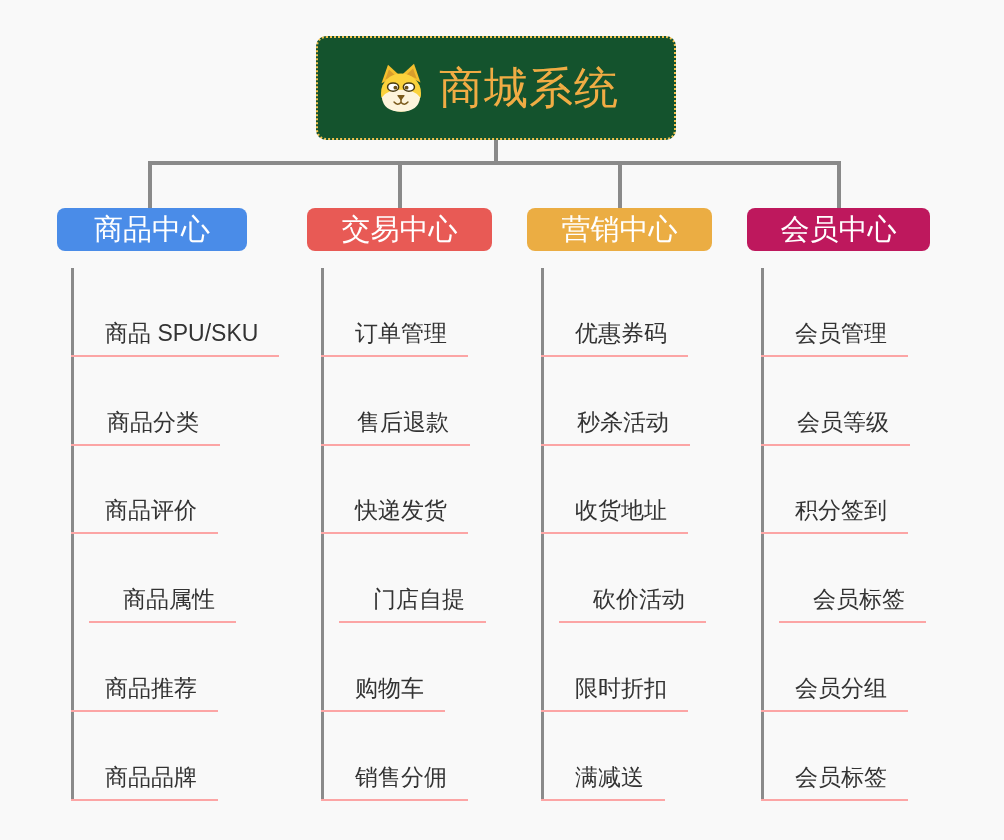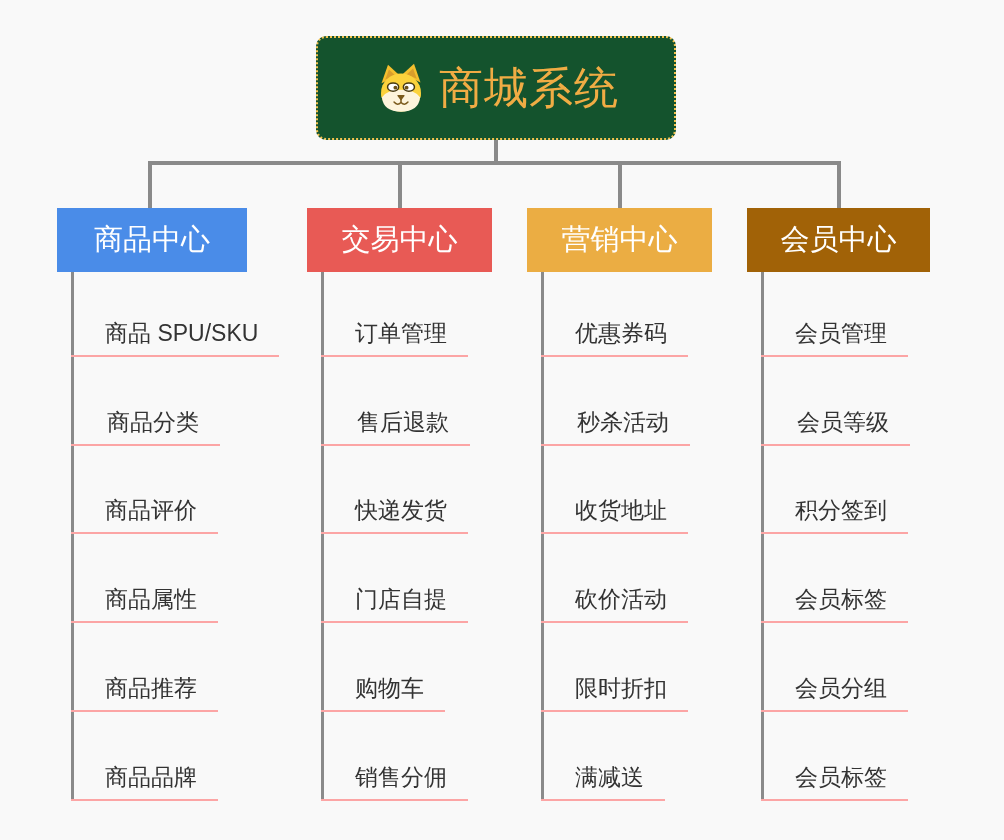--- a/index.html
+++ b/index.html
@@ -41,22 +41,22 @@
   .drop-1{left:398px;}
   .drop-2{left:618px;}
   .drop-3{left:837px;}
   .branch-line{top:268px;width:3px;height:533px;}
   .line-0{left:71px;}
   .line-1{left:321px;}
   .line-2{left:541px;}
   .line-3{left:761px;}
   
   .branch-header{
-    position:absolute;top:208px;height:64px;
-    border-radius:0;
+    position:absolute;top:208px;height:43px;
+    border-radius:8px;
     color:#ffffff;
     font-size:29px;
     display:flex;align-items:center;justify-content:center;
     white-space:nowrap;
     cursor:default;
   }
   .hdr-0{left:57px;width:190px;}
   .hdr-1{left:307px;width:185px;}
   .hdr-2{left:527px;width:185px;}
   .hdr-3{left:747px;width:183px;}
@@ -72,21 +72,21 @@
     white-space:nowrap;
     cursor:default;
   }
   .c0{left:71px;}
   .c1{left:321px;}
   .c2{left:541px;}
   .c3{left:761px;}
   .r0{top:317px;}
   .r1{top:406px;padding-left:36px;}
   .r2{top:494px;}
-  .r3{top:583px;}
+  .r3{top:583px;margin-left:18px;}
   .r4{top:672px;}
   .r5{top:761px;}
 </style>
 </head>
 <body>
 
 <div class="canvas">
 
   <div class="root-node">
     <svg class="dog-icon" width="56" height="52" viewBox="0 0 60 56" aria-hidden="true">
@@ -115,21 +115,21 @@
   <div class="conn conn-drop drop-2"></div>
   <div class="conn conn-drop drop-3"></div>
   <div class="conn branch-line line-0"></div>
   <div class="conn branch-line line-1"></div>
   <div class="conn branch-line line-2"></div>
   <div class="conn branch-line line-3"></div>
 
   <div class="branch-header hdr-0" style="background-color: rgb(74, 140, 232);">商品中心</div>
   <div class="branch-header hdr-1" style="background-color: rgb(232, 90, 85);">交易中心</div>
   <div class="branch-header hdr-2" style="background-color: rgb(235, 173, 67);">营销中心</div>
-  <div class="branch-header hdr-3" style="background-color: #a16207;">会员中心</div>
+  <div class="branch-header hdr-3" style="background-color: #be185d;">会员中心</div>
 
   <div class="item c0 r0">商品 SPU/SKU</div>
   <div class="item c0 r1">商品分类</div>
   <div class="item c0 r2">商品评价</div>
   <div class="item c0 r3">商品属性</div>
   <div class="item c0 r4">商品推荐</div>
   <div class="item c0 r5">商品品牌</div>
 
   <div class="item c1 r0">订单管理</div>
   <div class="item c1 r2">快递发货</div>

